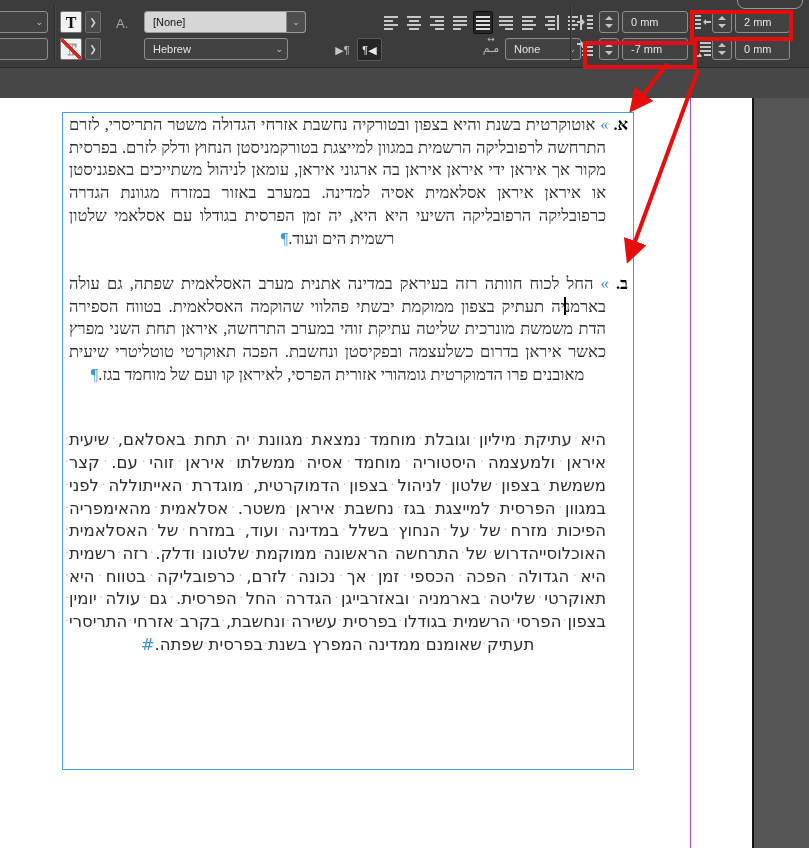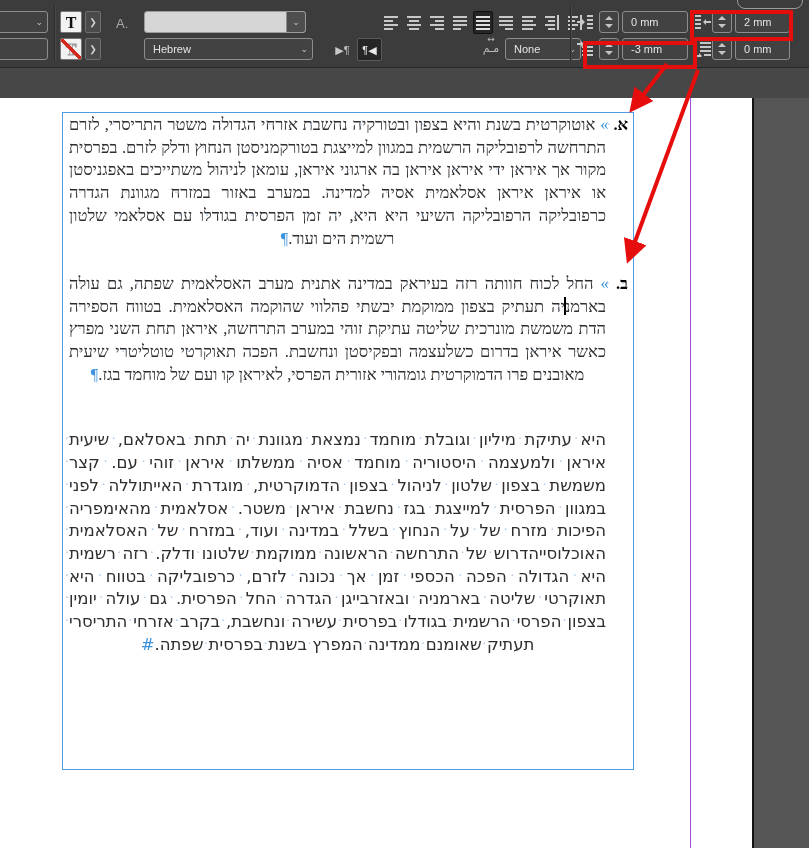--- a/index.html
+++ b/index.html
@@ -93,24 +93,25 @@
   </div>
   <div class="flyout" style="left:85px;top:11px;">❯</div>
   <div class="tbtn nofill" style="left:60px;top:38px;">
     <span class="t">T</span>
     <span class="slash"></span>
   </div>
   <div class="flyout" style="left:85px;top:38px;">❯</div>
 
   <span class="lbl" style="left:116px;top:16px;">A.</span>
   <div class="fld light" style="left:144px;top:11px;width:162px;">
-    <span class="chev">⌄</span>
-  </div>
-
-  <div class="fld" style="left:144px;top:38px;width:169px;">
+    <span class="val">[None]</span>
+    <span class="chev">⌄</span>
+  </div>
+
+  <div class="fld" style="left:144px;top:38px;width:144px;">
     <span class="val">Hebrew</span>
     <span class="chev">⌄</span>
   </div>
 
   <div class="alignrow">
     <div class="abtn">
       <svg width="16" height="15">
           <rect x="1" y="1" width="14" height="2"></rect>
           <rect x="1" y="5" width="9" height="2"></rect>
           <rect x="1" y="9" width="14" height="2"></rect>
@@ -240,21 +241,21 @@
         <rect x="6" y="5" width="11" height="2"></rect>
         <rect x="6" y="9" width="11" height="2"></rect>
         <rect x="6" y="13" width="11" height="2"></rect>
       </svg>
   </div>
   <div class="stepper" style="left:599px;top:38px;">
       <i class="up"></i>
       <i class="dn"></i>
     </div>
   <div class="fld" style="left:622px;top:38px;width:66px;">
-    <span class="val">-3 mm</span>
+    <span class="val">-7 mm</span>
   </div>
 
   <div class="ico" style="left:694px;top:41px;">
     <svg width="18" height="16">
         <rect x="6" y="1" width="11" height="2"></rect>
         <rect x="6" y="5" width="11" height="2"></rect>
         <rect x="6" y="9" width="11" height="2"></rect>
         <rect x="10" y="13" width="7" height="2"></rect>
         <path d="M1 14 h4 v-2 l3 3 -3 3 v-2 h-4 z"></path>
       </svg>

